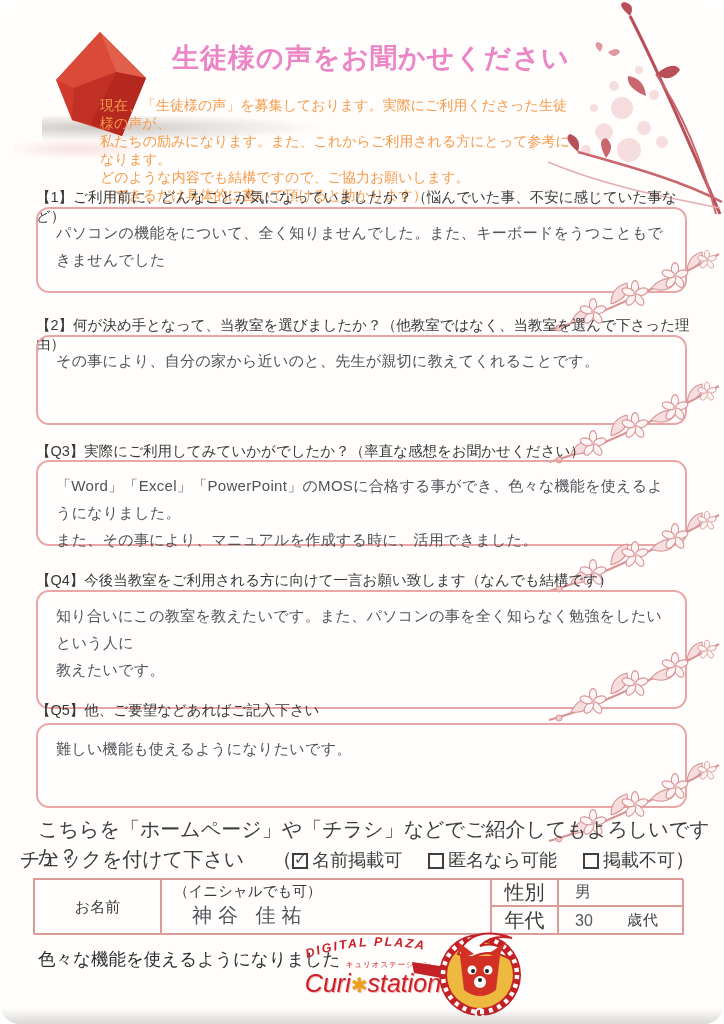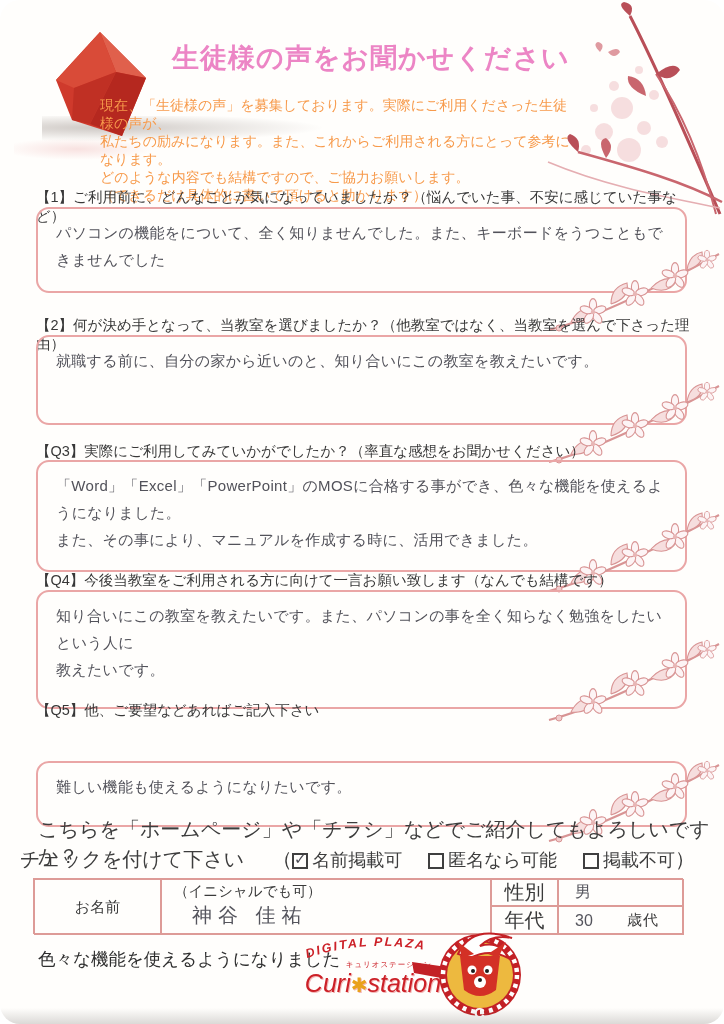--- a/index.html
+++ b/index.html
@@ -171,46 +171,46 @@
   <div class="q-label" style="top:188px">【1】ご利用前に、どんなことが気になっていましたか？（悩んでいた事、不安に感じていた事など）</div>
   <div class="a-box" style="top:207px;height:86px">
     <div class="answer">パソコンの機能をについて、全く知りませんでした。また、キーボードをうつこともできませんでした</div>
   </div>
   <svg class="branch" style="left:545px;top:246px" viewBox="0 0 178 92">
       <use href="#branch-art"></use>
     </svg>
 
   <div class="q-label" style="top:316px">【2】何が決め手となって、当教室を選びましたか？（他教室ではなく、当教室を選んで下さった理由）</div>
   <div class="a-box" style="top:335px;height:90px">
-    <div class="answer">就職する前に、自分の家から近いのと、知り合いにこの教室を教えたいです。</div>
+    <div class="answer">その事により、自分の家から近いのと、先生が親切に教えてくれることです。</div>
   </div>
   <svg class="branch" style="left:545px;top:378px" viewBox="0 0 178 92">
       <use href="#branch-art"></use>
     </svg>
 
   <div class="q-label" style="top:442px">【Q3】実際にご利用してみていかがでしたか？（率直な感想をお聞かせください）</div>
-  <div class="a-box" style="top:460px;height:112px">
+  <div class="a-box" style="top:460px;height:86px">
     <div class="answer">「Word」「Excel」「PowerPoint」のMOSに合格する事ができ、色々な機能を使えるようになりました。
 また、その事により、マニュアルを作成する時に、活用できました。</div>
   </div>
   <svg class="branch" style="left:545px;top:507px" viewBox="0 0 178 92">
       <use href="#branch-art"></use>
     </svg>
 
   <div class="q-label" style="top:571px">【Q4】今後当教室をご利用される方に向けて一言お願い致します（なんでも結構です）</div>
   <div class="a-box" style="top:590px;height:119px">
     <div class="answer">知り合いにこの教室を教えたいです。また、パソコンの事を全く知らなく勉強をしたいという人に
 教えたいです。</div>
   </div>
   <svg class="branch" style="left:545px;top:636px" viewBox="0 0 178 92">
       <use href="#branch-art"></use>
     </svg>
 
   <div class="q-label" style="top:701px">【Q5】他、ご要望などあればご記入下さい</div>
-  <div class="a-box" style="top:761px;height:66px">
+  <div class="a-box" style="top:723px;height:85px">
     <div class="answer">難しい機能も使えるようになりたいです。</div>
   </div>
   <svg class="branch" style="left:545px;top:757px" viewBox="0 0 178 92">
       <use href="#branch-art"></use>
     </svg>
 
   <div class="perm-line1">こちらを「ホームページ」や「チラシ」などでご紹介してもよろしいですか？</div>
   <div class="perm-line2">
     <span class="perm-instruction">チェックを付けて下さい</span>
     <span>（</span>

